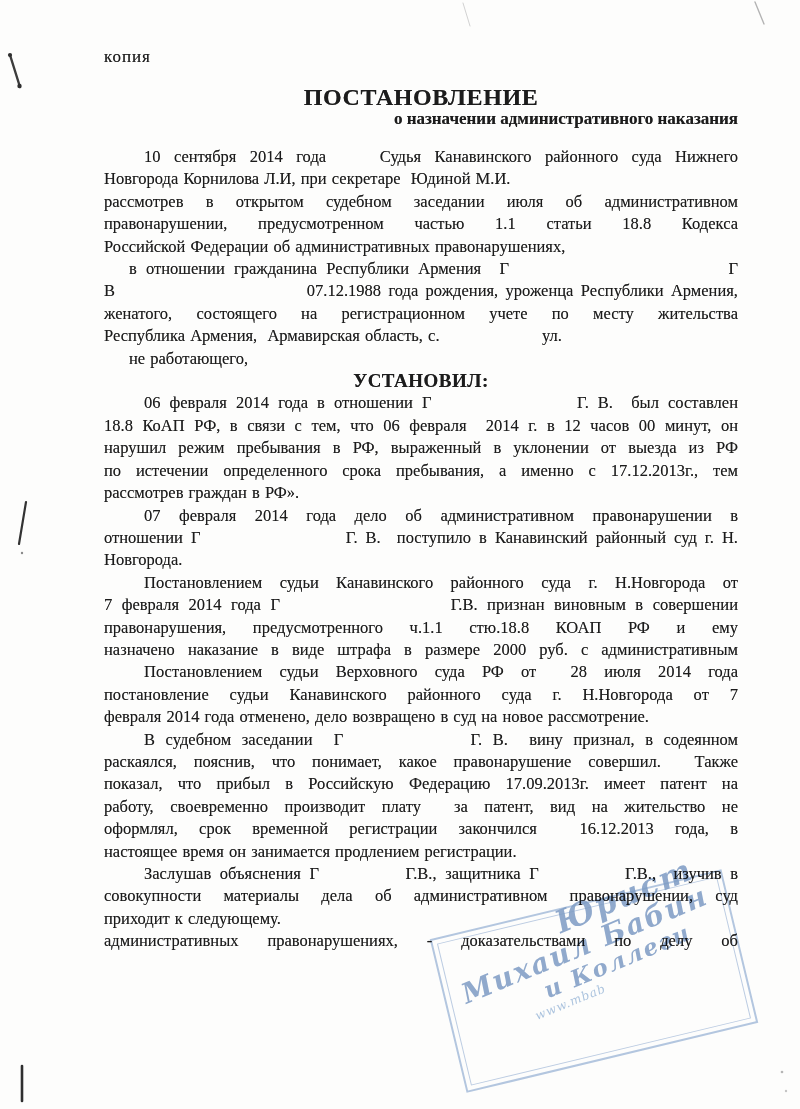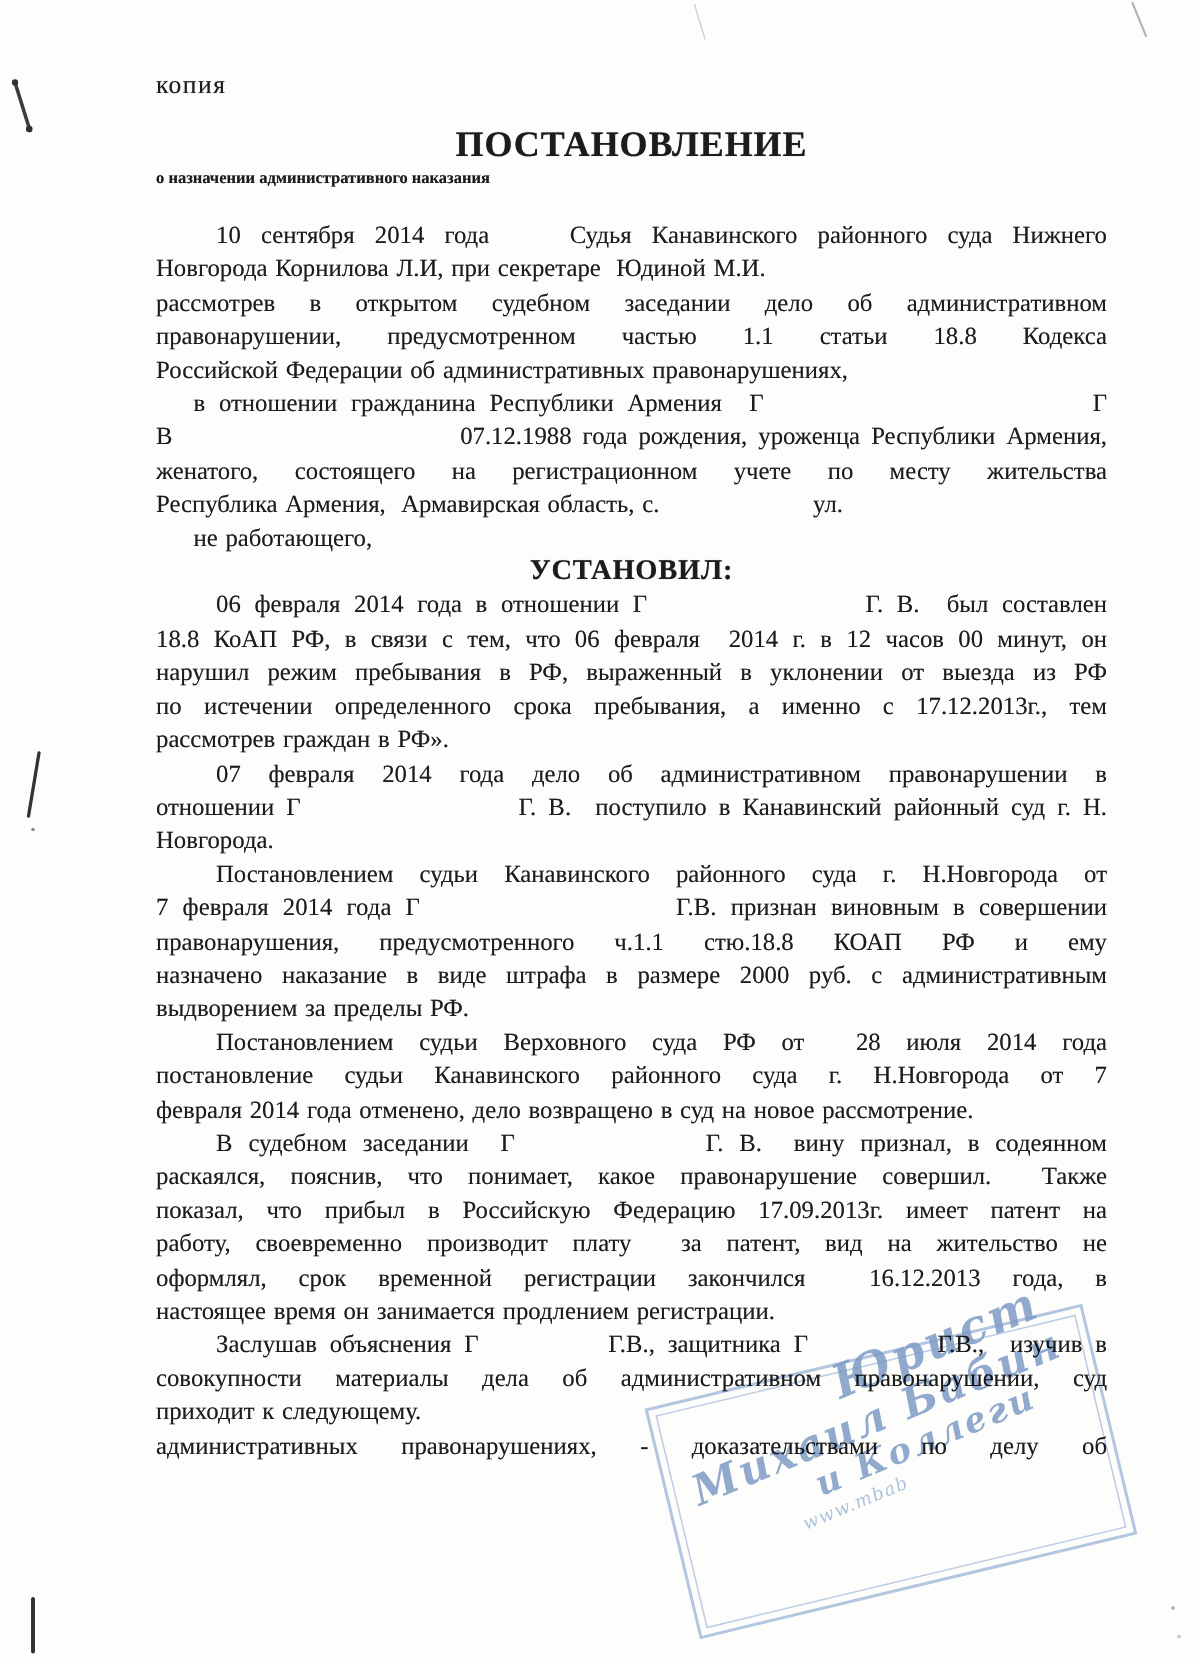--- a/index.html
+++ b/index.html
@@ -19,22 +19,22 @@
     padding-right: 41px;
     font-size: 17px; line-height: 21px; letter-spacing: 1px;
     text-shadow: 0 0 0.5px rgba(20,20,20,.55);
   }
   .doc-title {
     margin-top: 18px; text-align: center;
     font-weight: bold; font-size: 24px; line-height: 24px; letter-spacing: .6px;
     text-shadow: 0 0 0.5px rgba(0,0,0,.6);
   }
   .doc-subtitle {
-    text-align: left; font-weight: bold;
-    font-size: 11px; line-height: 20px;
+    text-align: right; font-weight: bold;
+    font-size: 17px; line-height: 20px;
     text-shadow: 0 0 0.4px rgba(0,0,0,.55);
   }
   .doc-body { margin-top: 17px; }
 
   .line {
     font-size: 16.5px; line-height: 22.4px;
     text-align: justify; text-align-last: justify;
     word-spacing: 1px;
     text-shadow: 0 0 0.4px rgba(20,20,20,.5);
     white-space: normal;
@@ -81,42 +81,41 @@
 
 <div class="page">
 
   <div class="page-text">
     <div class="copy-label">копия</div>
     <div class="doc-title">ПОСТАНОВЛЕНИЕ</div>
     <div class="doc-subtitle">о назначении административного наказания</div>
     <div class="doc-body">
         <div class="line" style="text-indent: 40px;">10 сентября 2014 года&nbsp;&nbsp;&nbsp; Судья Канавинского районного суда Нижнего</div>
         <div class="line last">Новгорода Корнилова Л.И, при секретаре&nbsp; Юдиной М.И.</div>
-        <div class="line">рассмотрев в открытом судебном заседании дело об административном</div>
+        <div class="line">рассмотрев в открытом судебном заседании июля об административном</div>
         <div class="line">правонарушении, предусмотренном частью 1.1 статьи 18.8 Кодекса</div>
         <div class="line last">Российской Федерации об административных правонарушениях,</div>
         <div class="line" style="text-indent: 25px;">в отношении гражданина Республики Армения&nbsp; Г&nbsp;&nbsp;&nbsp;&nbsp;&nbsp;&nbsp;&nbsp;&nbsp;&nbsp;&nbsp;&nbsp;&nbsp;&nbsp;&nbsp;&nbsp;&nbsp;&nbsp;&nbsp;&nbsp;&nbsp;&nbsp;&nbsp;&nbsp;&nbsp;Г</div>
         <div class="line">В&nbsp;&nbsp;&nbsp;&nbsp;&nbsp;&nbsp;&nbsp;&nbsp;&nbsp;&nbsp;&nbsp;&nbsp;&nbsp;&nbsp;&nbsp;&nbsp;&nbsp;&nbsp;&nbsp;&nbsp;&nbsp;&nbsp;&nbsp;&nbsp;&nbsp;&nbsp;07.12.1988 года рождения, уроженца Республики Армения,</div>
         <div class="line">женатого, состоящего на регистрационном учете по месту жительства</div>
         <div class="line last">Республика Армения,&nbsp; Армавирская область, с.&nbsp;&nbsp;&nbsp;&nbsp;&nbsp;&nbsp;&nbsp;&nbsp;&nbsp;&nbsp;&nbsp;&nbsp;&nbsp;&nbsp;&nbsp;&nbsp;&nbsp;&nbsp;&nbsp;&nbsp;ул.</div>
         <div class="line last" style="text-indent: 25px;">не работающего,</div>
         <div class="heading-line">УСТАНОВИЛ:</div>
         <div class="line" style="text-indent: 40px;">06 февраля 2014 года в отношении Г&nbsp;&nbsp;&nbsp;&nbsp;&nbsp;&nbsp;&nbsp;&nbsp;&nbsp;&nbsp;&nbsp;&nbsp;&nbsp;&nbsp;&nbsp;&nbsp;Г. В.&nbsp; был составлен</div>
         <div class="line">18.8 КоАП РФ, в связи с тем, что 06 февраля&nbsp; 2014 г. в 12 часов 00 минут, он</div>
         <div class="line">нарушил режим пребывания в РФ, выраженный в уклонении от выезда из РФ</div>
         <div class="line">по истечении определенного срока пребывания, а именно с 17.12.2013г., тем</div>
         <div class="line last">рассмотрев граждан в РФ».</div>
         <div class="line" style="text-indent: 40px;">07 февраля 2014 года дело об административном правонарушении в</div>
         <div class="line">отношении Г&nbsp;&nbsp;&nbsp;&nbsp;&nbsp;&nbsp;&nbsp;&nbsp;&nbsp;&nbsp;&nbsp;&nbsp;&nbsp;&nbsp;&nbsp;&nbsp;&nbsp;&nbsp;Г. В.&nbsp; поступило в Канавинский районный суд г. Н.</div>
         <div class="line last">Новгорода.</div>
         <div class="line" style="text-indent: 40px;">Постановлением судьи Канавинского районного суда г. Н.Новгорода от</div>
         <div class="line">7 февраля 2014 года Г&nbsp;&nbsp;&nbsp;&nbsp;&nbsp;&nbsp;&nbsp;&nbsp;&nbsp;&nbsp;&nbsp;&nbsp;&nbsp;&nbsp;&nbsp;&nbsp;&nbsp;&nbsp;Г.В. признан виновным в совершении</div>
         <div class="line">правонарушения, предусмотренного ч.1.1 стю.18.8 КОАП РФ и ему</div>
         <div class="line">назначено наказание в виде штрафа в размере 2000 руб. с административным</div>
-        <div class="line last">выдворением за пределы РФ.</div>
         <div class="line" style="text-indent: 40px;">Постановлением судьи Верховного суда РФ от&nbsp; 28 июля 2014 года</div>
         <div class="line">постановление судьи Канавинского районного суда г. Н.Новгорода от 7</div>
         <div class="line last">февраля 2014 года отменено, дело возвращено в суд на новое рассмотрение.</div>
         <div class="line" style="text-indent: 40px;">В судебном заседании&nbsp; Г&nbsp;&nbsp;&nbsp;&nbsp;&nbsp;&nbsp;&nbsp;&nbsp;&nbsp;&nbsp;&nbsp;&nbsp;Г. В.&nbsp; вину признал, в содеянном</div>
         <div class="line">раскаялся, пояснив, что понимает, какое правонарушение совершил.&nbsp; Также</div>
         <div class="line">показал, что прибыл в Российскую Федерацию 17.09.2013г. имеет патент на</div>
         <div class="line">работу, своевременно производит плату&nbsp; за патент, вид на жительство не</div>
         <div class="line">оформлял, срок временной регистрации закончился&nbsp; 16.12.2013 года, в</div>
         <div class="line last">настоящее время он занимается продлением регистрации.</div>
         <div class="line" style="text-indent: 40px;">Заслушав объяснения Г&nbsp;&nbsp;&nbsp;&nbsp;&nbsp;&nbsp;&nbsp;&nbsp;&nbsp;&nbsp;Г.В., защитника Г&nbsp;&nbsp;&nbsp;&nbsp;&nbsp;&nbsp;&nbsp;&nbsp;&nbsp;&nbsp;Г.В.,&nbsp; изучив в</div>

